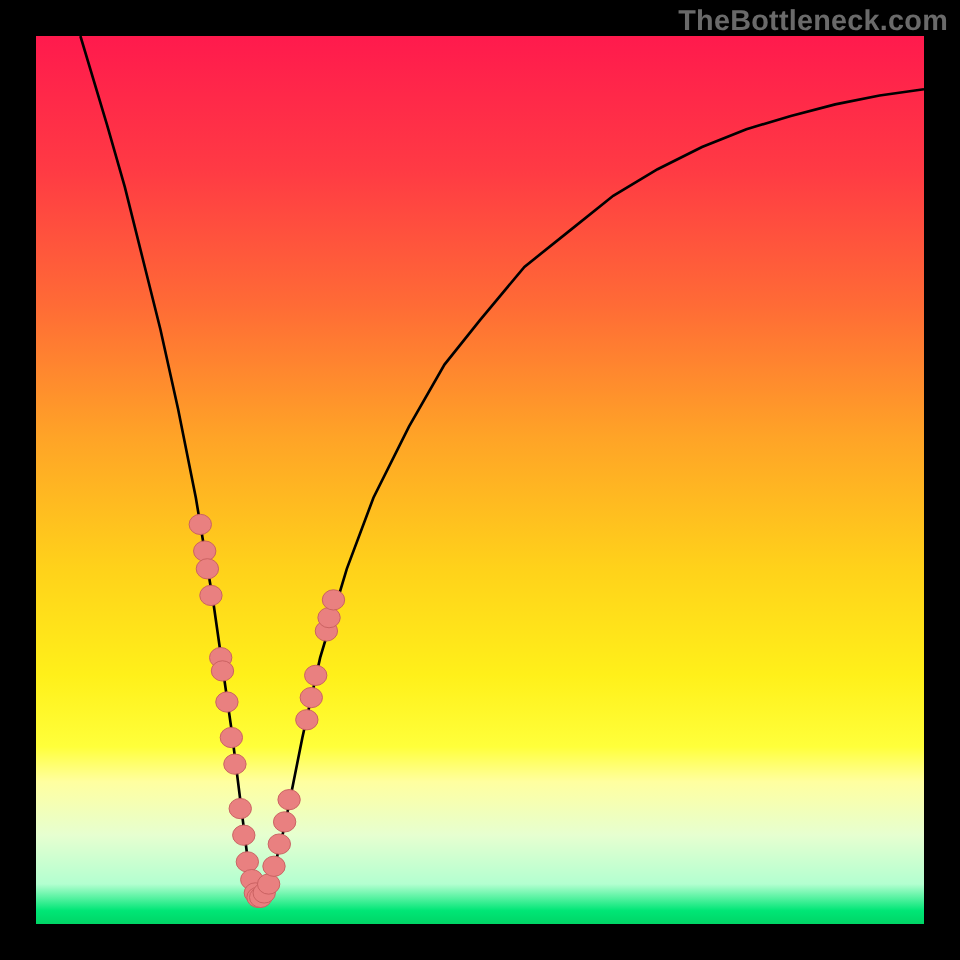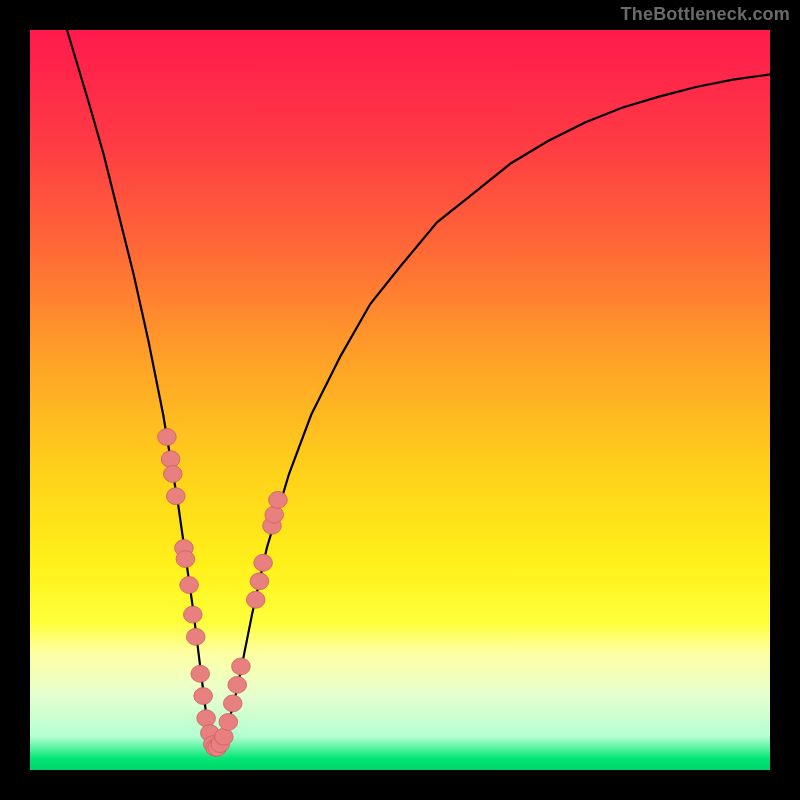--- a/index.html
+++ b/index.html
@@ -21,21 +21,21 @@
     left: 30px;
     top: 30px;
     width: 740px;
     height: 740px;
     overflow: hidden;
   }
   .watermark {
     position: absolute;
     top: 4px;
     right: 10px;
-    font-size: 18px;
+    font-size: 24px;
     font-weight: 600;
     color: #6a6a6a;
     letter-spacing: 0.2px;
   }
   svg {
     position: absolute;
     inset: 0;
   }
 </style>
 </head>

